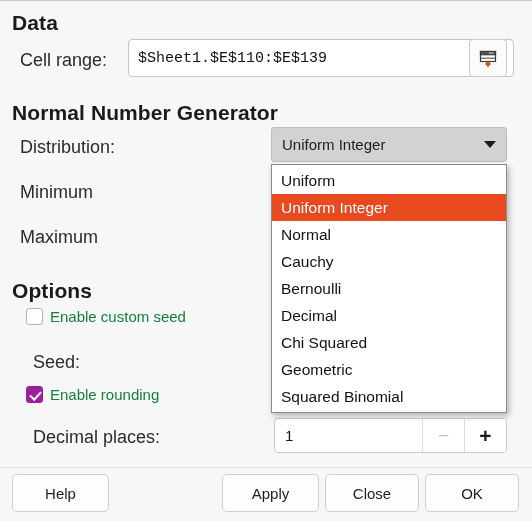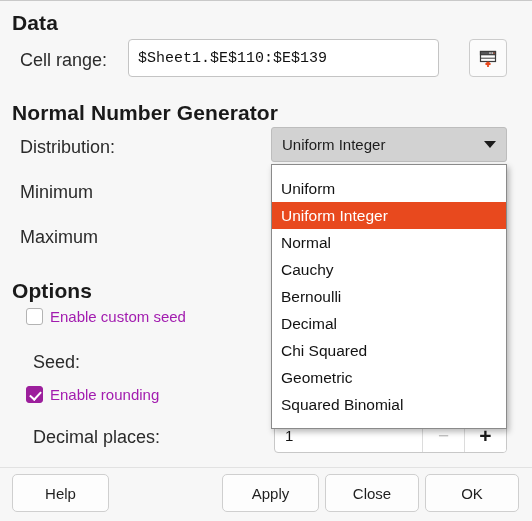--- a/index.html
+++ b/index.html
@@ -91,21 +91,21 @@
     margin-left: 6px;
   }
 
   
   .dropdown-popup {
     position: absolute;
     background: #ffffff;
     border: 1px solid #8a8a8a;
     box-shadow: 2px 3px 6px rgba(0,0,0,.28);
     z-index: 50;
-    padding: 10px 0;
+    padding: 2px 0;
   }
   .dropdown-item {
     height: 27px;
     line-height: 27px;
     padding: 0 0 0 9px;
     font-size: 15.5px;
     color: #121212;
     white-space: nowrap;
     cursor: default;
   }
@@ -139,21 +139,21 @@
     position: absolute;
     left: 5px; top: 2px;
     width: 5px; height: 9px;
     border: solid #ffffff;
     border-width: 0 2.2px 2.2px 0;
     transform: rotate(43deg);
   }
   .cb-label {
     margin-left: 7px;
     font-size: 15px;
-    color: #a21caf;
+    color: #15803d;
     white-space: nowrap;
   }
 
   
   .spinner {
     position: absolute;
     background: #ffffff;
     border: 1px solid #c8c8c8;
     border-radius: 4px;
     display: flex;
@@ -204,21 +204,21 @@
 </style>
 </head>
 <body>
 
 <div id="dialog">
 
   <div class="section-title" style="left:12px; top:10px;">Data</div>
 
   <div class="field-label" style="left:20px; top:49px;">Cell range:</div>
 
-  <div class="text-input" style="left:128px; top:38px; width:311px; height:38px;">$Sheet1.$E$110:$E$139</div>
+  <div class="text-input" style="left:128px; top:38px; width:386px; height:38px;">$Sheet1.$E$110:$E$139</div>
 
   <div class="icon-button" style="left:469px; top:38px; width:38px; height:38px;">
     <svg width="20" height="20" viewBox="0 0 20 20">
       <rect x="2.5" y="3.5" width="15" height="10" fill="#ffffff" stroke="#3a3a3a" stroke-width="1.2"></rect>
       <rect x="2.5" y="3.5" width="15" height="3.2" fill="#58585a" stroke="#3a3a3a" stroke-width="1.2"></rect>
       <circle cx="12" cy="5.1" r="0.8" fill="#f0f0f0"></circle>
       <circle cx="14.2" cy="5.1" r="0.8" fill="#f0f0f0"></circle>
       <circle cx="16" cy="5.1" r="0.7" fill="#e8491e"></circle>
       <line x1="2.8" y1="10.2" x2="17.2" y2="10.2" stroke="#3a3a3a" stroke-width="1"></line>
       <path d="M10 19 L10 14.2 M10 14.2 L7.6 16.6 M10 14.2 L12.4 16.6" stroke="#e8491e" stroke-width="1.8" fill="none"></path>

